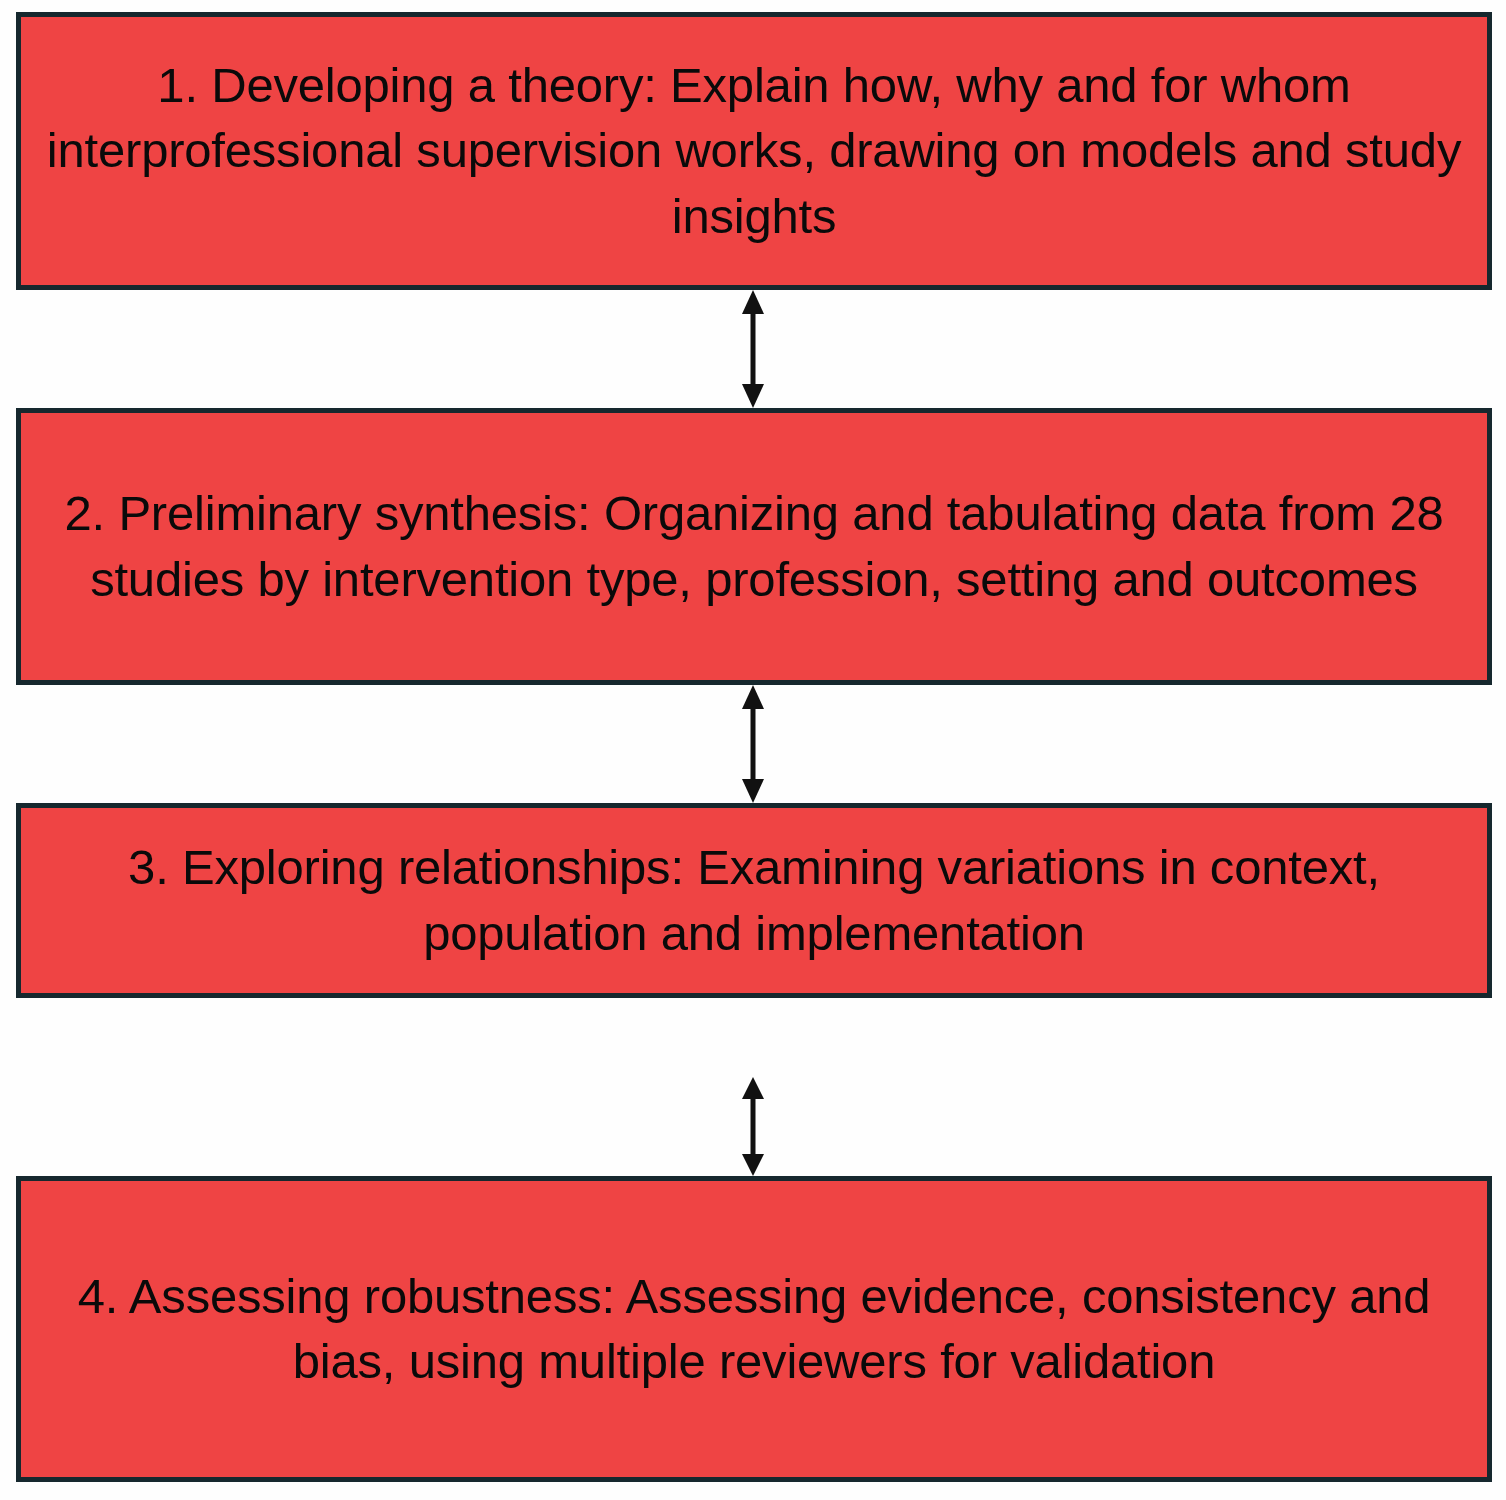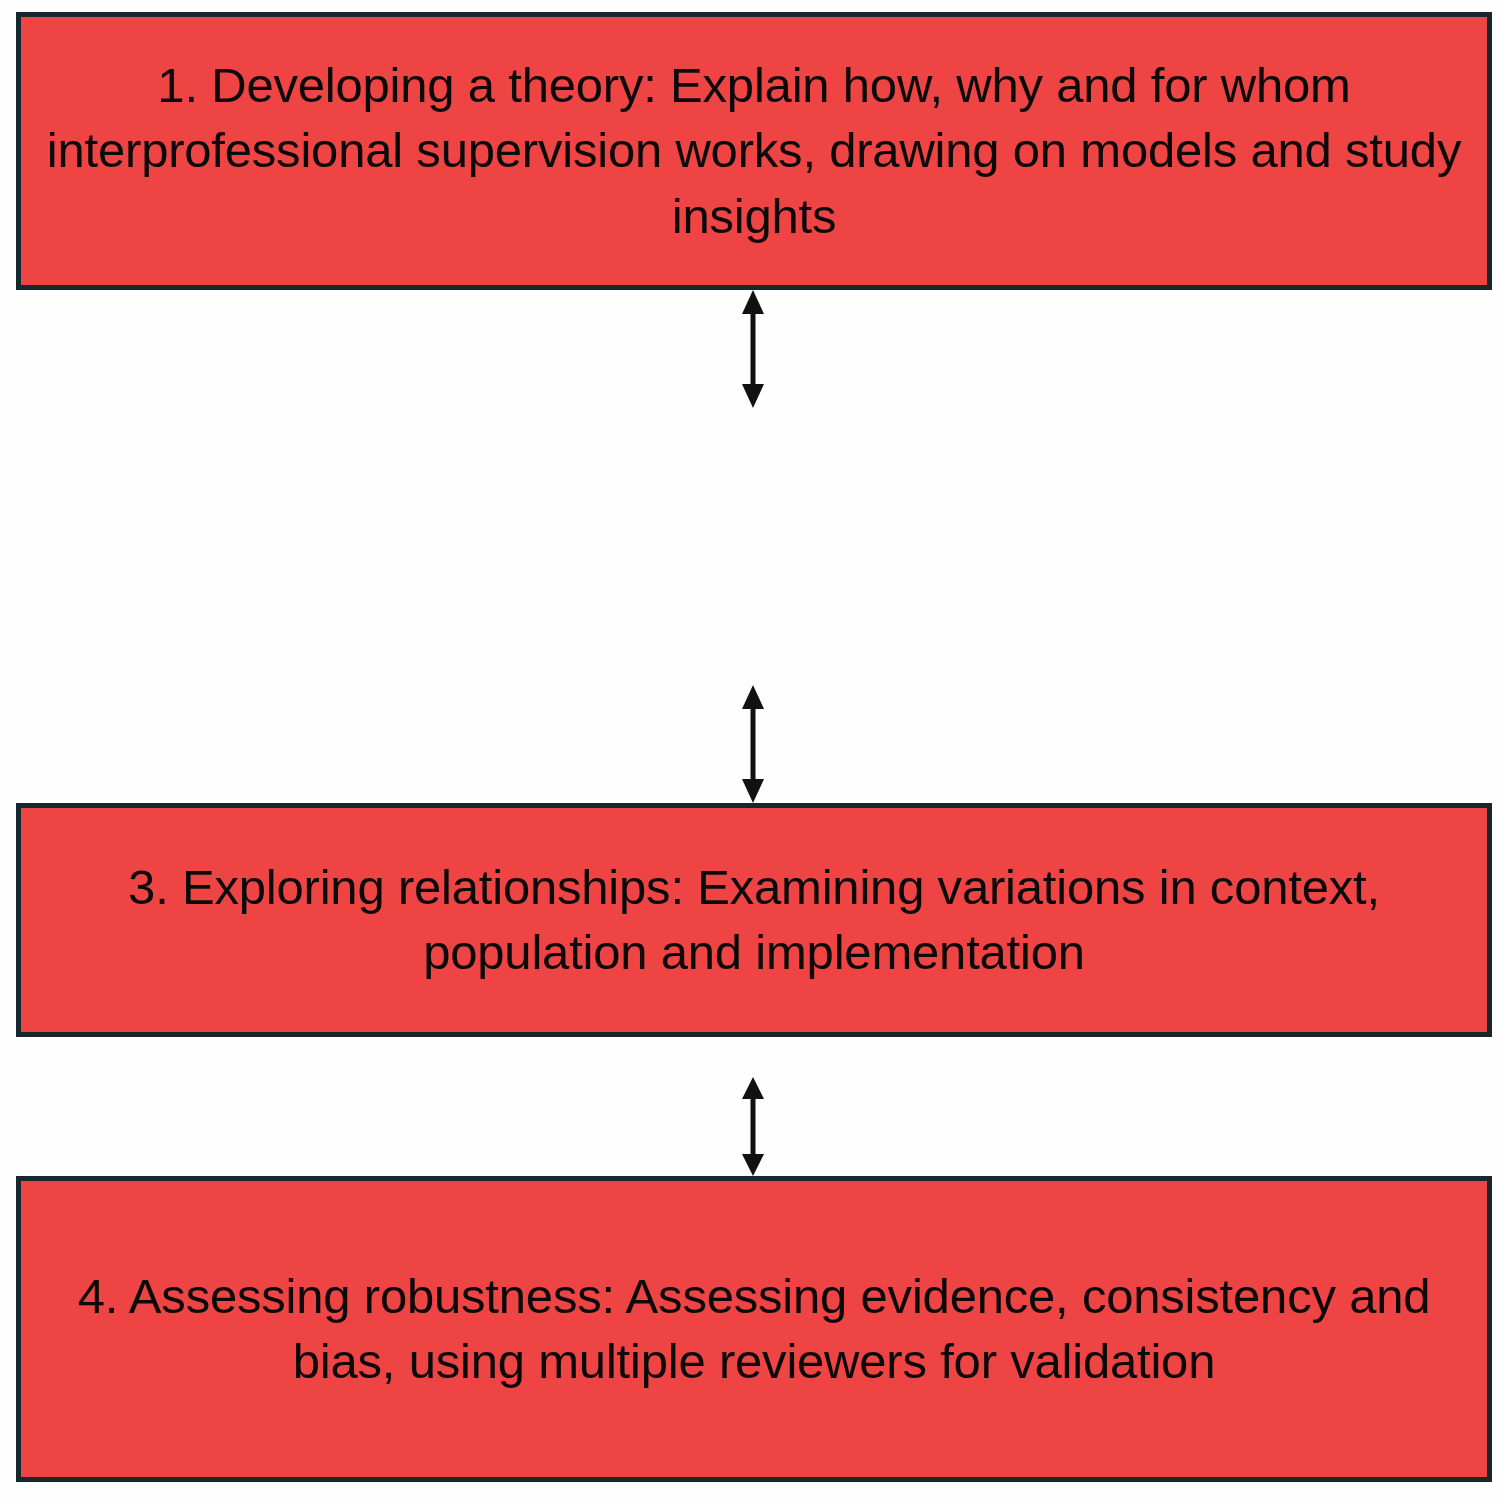--- a/index.html
+++ b/index.html
@@ -37,21 +37,21 @@
     font-size: 49px;
     line-height: 1.33;
     letter-spacing: -0.2px;
     padding: 0 22px;
     box-sizing: border-box;
   }
 
   
   #box-1 { top: 12px;   height: 278px; }
   #box-2 { top: 408px;  height: 277px; }
-  #box-3 { top: 803px;  height: 234px; }
+  #box-3 { top: 803px;  height: 195px; }
   #box-4 { top: 1176px; height: 306px; }
 
   
   .connector {
     position: absolute;
     left: 727px;
     width: 52px;
     display: block;
   }
   #connector-1-2 { top: 290px;  height: 118px; }
@@ -66,20 +66,23 @@
   <div class="flow-box" id="box-1">
     <span class="flow-box-text">1. Developing a theory: Explain how, why and for whom interprofessional supervision works, drawing on models and study insights</span>
   </div>
 
   <svg class="connector" id="connector-1-2" viewBox="0 0 52 118" preserveAspectRatio="none">
     <line x1="26" y1="12" x2="26" y2="106" stroke="#111111" stroke-width="5"></line>
     <polygon points="26,0 15,24 37,24" fill="#111111"></polygon>
     <polygon points="26,118 15,94 37,94" fill="#111111"></polygon>
   </svg>
 
+  <div class="flow-box" id="box-2">
+    <span class="flow-box-text">2. Preliminary synthesis: Organizing and tabulating data from 28 studies by intervention type, profession, setting and outcomes</span>
+  </div>
 
   <svg class="connector" id="connector-2-3" viewBox="0 0 52 118" preserveAspectRatio="none">
     <line x1="26" y1="12" x2="26" y2="106" stroke="#111111" stroke-width="5"></line>
     <polygon points="26,0 15,24 37,24" fill="#111111"></polygon>
     <polygon points="26,118 15,94 37,94" fill="#111111"></polygon>
   </svg>
 
   <div class="flow-box" id="box-3">
     <span class="flow-box-text">3. Exploring relationships: Examining variations in context, population and implementation</span>
   </div>

